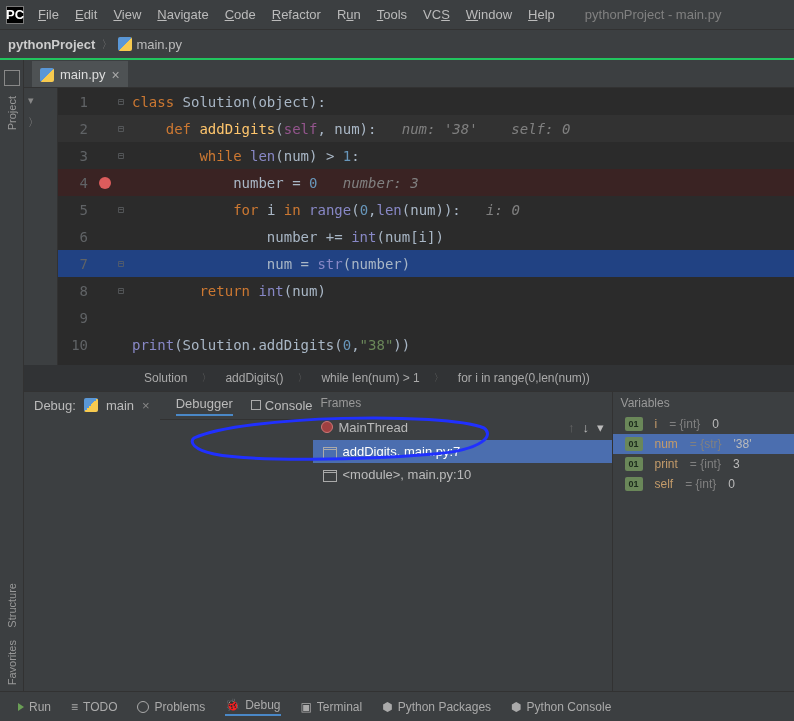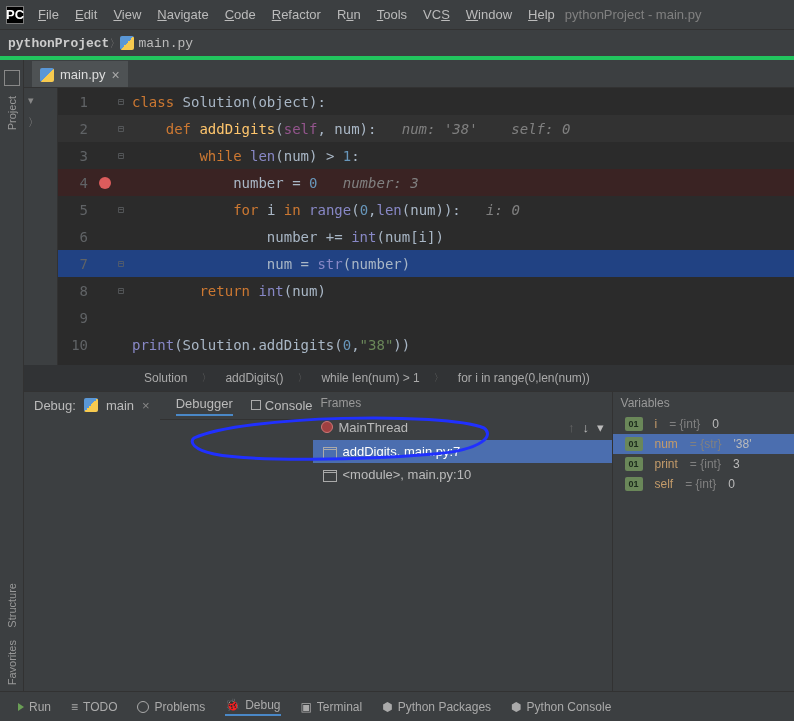--- a/index.html
+++ b/index.html
@@ -2,22 +2,22 @@
 <html><head>
 <meta charset="utf-8">
 <style>
 * { margin:0; padding:0; box-sizing:border-box; }
 html,body { width:794px; height:721px; background:#3c3f41; font-family:"Segoe UI",Arial,sans-serif; color:#bbb; overflow:hidden; font-size:13px; }
 .topbar { height:30px; background:#3c3f41; display:flex; align-items:center; padding:0 6px; gap:2px; border-bottom:1px solid #323232; }
 .logo { width:18px; height:18px; background:#000; border:1px solid #7a7a7a; display:inline-flex; align-items:center; justify-content:center; font-size:13px; font-weight:bold; color:#fff; margin-right:4px; }
 .menu { display:flex; gap:0; }
 .menu span { padding:4px 8px; cursor:pointer; }
 .menu span u { text-decoration:underline; }
-.titlepath { color:#808080; }
-.navbar { height:30px; background:#3c3f41; display:flex; align-items:center; padding:0 8px; gap:0; border-bottom:4px solid #22c55e;font-family:Liberation Mono, monospace; }
+.titlepath { margin-left:20px; color:#808080; }
+.navbar { height:30px; background:#3c3f41; display:flex; align-items:center; padding:0 8px; gap:6px; border-bottom:2px solid #22c55e; }
 .nav-dir { font-weight:bold; color:#ccc; }
 .nav-chev { color:#777; font-size:11px; }
 .nav-file { display:inline-flex; align-items:center; gap:4px; }
 .py-icon { width:14px; height:14px; display:inline-block; background:linear-gradient(135deg,#5a97d6 50%,#f7ca4f 50%); border-radius:2px; }
 .body { display:flex; height:calc(100% - 90px); }
 .leftrail { width:24px; background:#3c3f41; border-right:1px solid #323232; display:flex; flex-direction:column; align-items:center; padding-top:6px; }
 .leftrail .railtxt { writing-mode:vertical-rl; transform:rotate(180deg); font-size:11px; color:#999; margin:6px 0; cursor:pointer; }
 .leftrail .railicon { width:16px; height:16px; border:1px solid #888; margin:4px 0; }
 .main { flex:1; display:flex; flex-direction:column; }
 .tabs { height:28px; background:#3c3f41; display:flex; align-items:center; border-bottom:1px solid #323232; padding-left:8px; }

